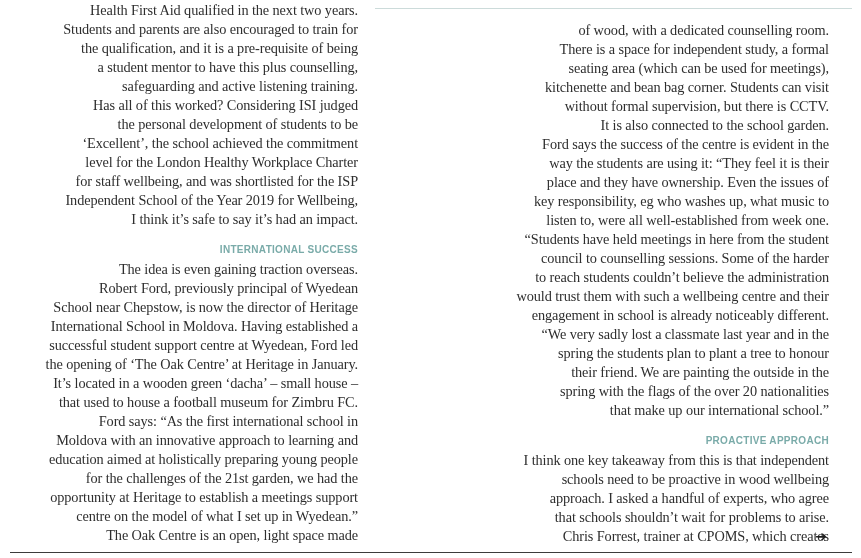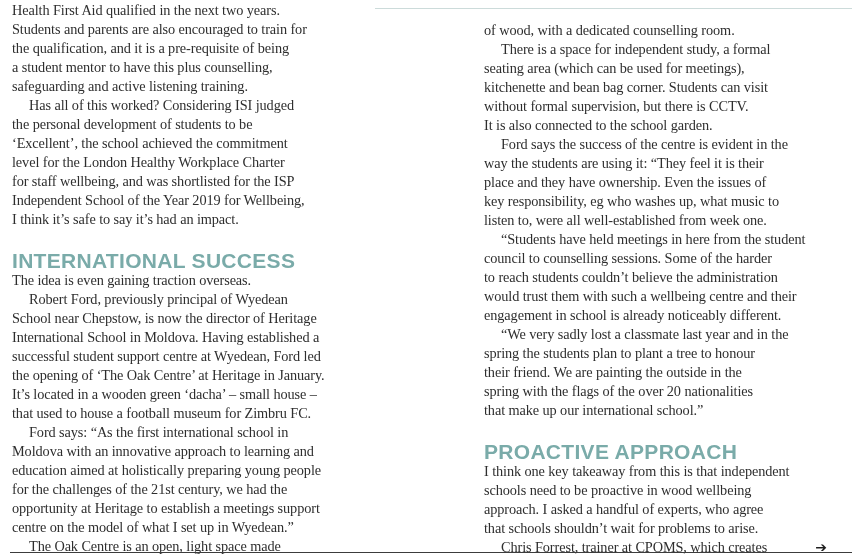--- a/index.html
+++ b/index.html
@@ -29,20 +29,21 @@
   #bottom-rule {
     left: 10px;
     right: 9px;
     top: 552px;
     background: var(--bottom-rule-color, #3c3c3c);
   }
   .column {
     position: absolute;
     font-size: 14.3px;
     letter-spacing: -0.1px;
+    text-align: right;
   }
   #left-column {
     left: 12px;
     top: 1px;
     width: 346px;
   }
   #right-column {
     left: 484px;
     top: 21px;
     width: 345px;
@@ -52,26 +53,26 @@
     line-height: 19px;
     white-space: nowrap;
     position: relative;
   }
   .line.indent {
     text-indent: 17px;
   }
   .heading {
     font-family: "Liberation Sans", "DejaVu Sans", sans-serif;
     font-weight: bold;
-    font-size: 21px;
+    font-size: 10px;
     letter-spacing: 0.3px;
     color: var(--heading-color, #7aaba9);
     height: 19px;
     line-height: 19px;
-    margin-top: 22px;
+    margin-top: 11px;
     margin-bottom: 1px;
     white-space: nowrap;
   }
   .arrow {
     position: absolute;
     right: 2px;
     top: 0;
     text-indent: 0;
     font-family: "DejaVu Sans", sans-serif;
     font-weight: bold;
@@ -102,21 +103,21 @@
       <div class="line indent"><span>Robert Ford, previously principal of Wyedean</span></div>
       <div class="line"><span>School near Chepstow, is now the director of Heritage</span></div>
       <div class="line"><span>International School in Moldova. Having established a</span></div>
       <div class="line"><span>successful student support centre at Wyedean, Ford led</span></div>
       <div class="line"><span>the opening of ‘The Oak Centre’ at Heritage in January.</span></div>
       <div class="line"><span>It’s located in a wooden green ‘dacha’ – small house –</span></div>
       <div class="line"><span>that used to house a football museum for Zimbru FC.</span></div>
       <div class="line indent"><span>Ford says: “As the first international school in</span></div>
       <div class="line"><span>Moldova with an innovative approach to learning and</span></div>
       <div class="line"><span>education aimed at holistically preparing young people</span></div>
-      <div class="line"><span>for the challenges of the 21st century, we had the</span></div>
+      <div class="line"><span>for the challenges of the 21st garden, we had the</span></div>
       <div class="line"><span>opportunity at Heritage to establish a meetings support</span></div>
       <div class="line"><span>centre on the model of what I set up in Wyedean.”</span></div>
       <div class="line indent"><span>The Oak Centre is an open, light space made</span></div>
     </div>
   <div id="right-column" class="column">
       <div class="line"><span>of wood, with a dedicated counselling room.</span></div>
       <div class="line indent"><span>There is a space for independent study, a formal</span></div>
       <div class="line"><span>seating area (which can be used for meetings),</span></div>
       <div class="line"><span>kitchenette and bean bag corner. Students can visit</span></div>
       <div class="line"><span>without formal supervision, but there is CCTV.</span></div>

